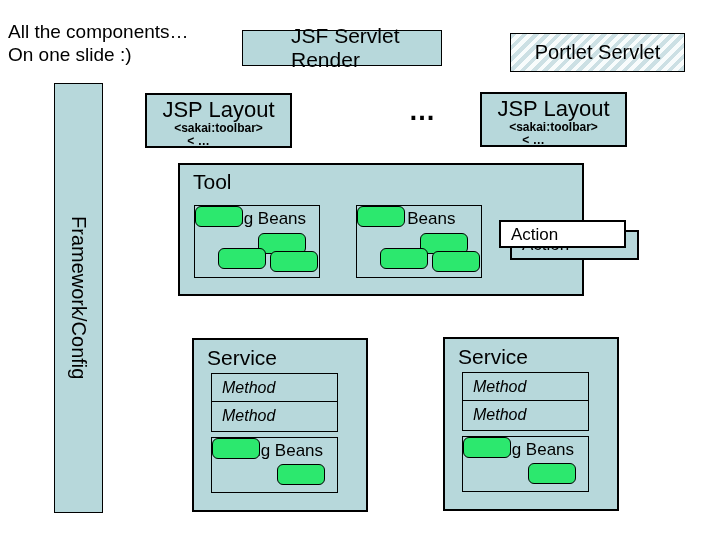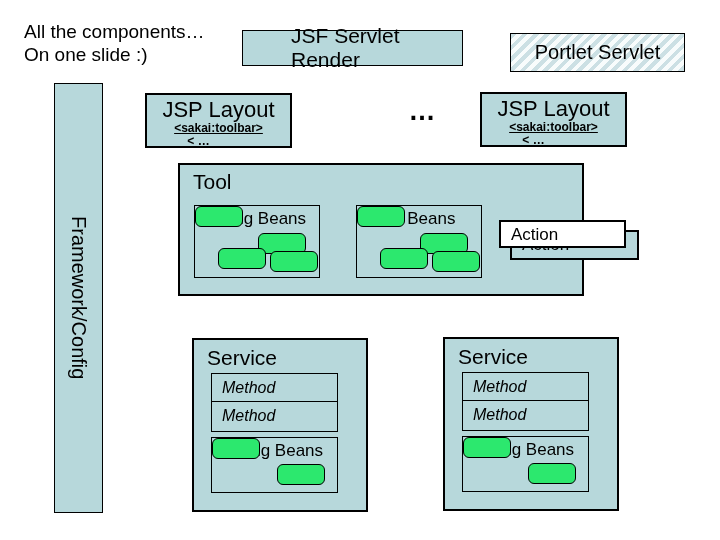--- a/index.html
+++ b/index.html
@@ -9,36 +9,36 @@
     --border: #000000;
   }
   * { margin:0; padding:0; box-sizing:border-box; }
   html,body { width:720px; height:540px; }
   body {
     position:relative; background:#ffffff; overflow:hidden;
     font-family:"Liberation Sans", sans-serif; color:#000;
   }
   .abs { position:absolute; }
 
-  .slide-title { left:24px; top:20px; font-size:19px; line-height:23px; }
+  .slide-title { left:8px; top:20px; font-size:19px; line-height:23px; }
 
   .box { position:absolute; background:var(--blue); border:1px solid var(--border); }
   .b2 { border-width:2px; }
 
-  .box-jsf { left:242px; top:30px; width:221px; height:36px;
+  .box-jsf { left:242px; top:30px; width:200px; height:36px;
              display:flex; align-items:center; justify-content:center; font-size:21px;padding-left:48px; }
   .box-portlet { left:510px; top:33px; width:175px; height:39px;
              display:flex; align-items:center; justify-content:center; font-size:20px;
              background: repeating-linear-gradient(135deg, var(--stripe) 0px, var(--stripe) 4px, #f8fcfc 4px, #f8fcfc 8px); }
 
   .box-jsp { width:147px; height:55px; }
   .box-jsp-left  { left:145px; top:93px; }
   .box-jsp-right { left:480px; top:92px; }
   .jsp-title { font-size:22px; line-height:25px; text-align:center; margin-top:2px; }
-  .jsp-sub   { font-size:12px; font-weight:bold; line-height:13px; text-align:center;text-decoration:underline; }
+  .jsp-sub   { font-size:12px; font-weight:bold; line-height:13px; text-align:center; }
   .jsp-sub2  { font-size:12px; font-weight:bold; line-height:13px; text-align:center; width:72%; }
 
   .ellipsis { left:400px; top:96px; width:44px; font-size:27px; font-weight:bold; text-align:center; }
 
   .box-framework { left:54px; top:83px; width:49px; height:430px;
                    display:flex; align-items:center; justify-content:center; }
   .framework-label { writing-mode:vertical-rl; text-orientation:mixed; font-size:20px; }
 
   .box-tool { left:178px; top:163px; width:406px; height:133px; }
   .tool-title { left:13px; top:5px; font-size:21px; }

